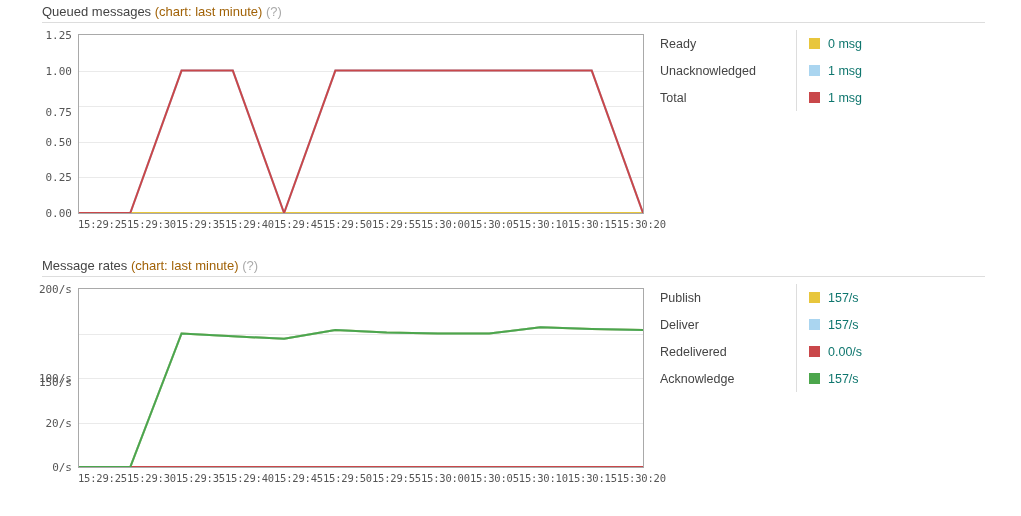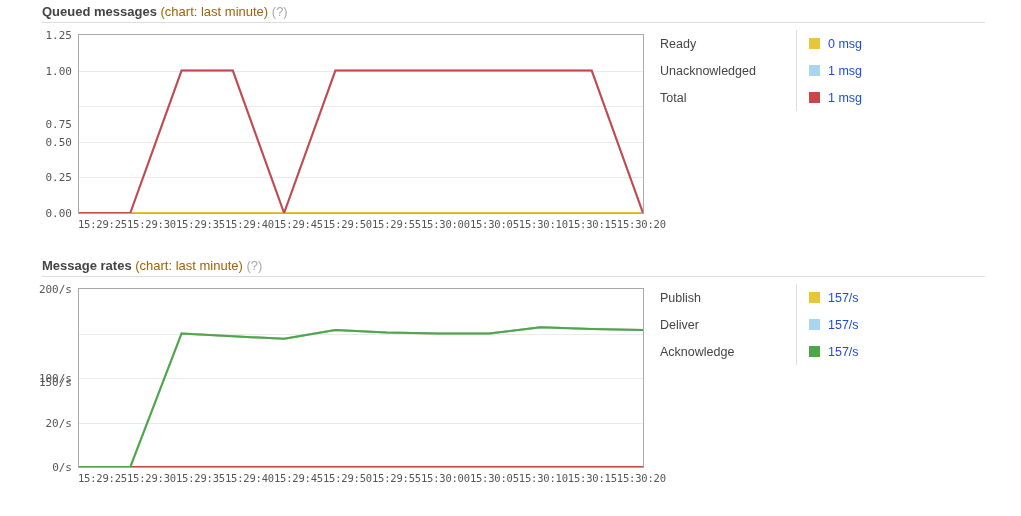--- a/index.html
+++ b/index.html
@@ -26,21 +26,21 @@
 
   .section-title {
     position: absolute;
     left: 42px;
     top: 4px;
     font-size: 13px;
     white-space: nowrap;
     color: #444444;
   }
   .section-title .main {
-    font-weight: bold;
+    font-weight: normal;
     color: #444444;
     margin-top: 48px;
   }
   .section-title .sub {
     color: #a16207;
   }
   .section-title .help {
     color: #aaaaaa;
   }
   .title-rule {
@@ -144,21 +144,21 @@
     margin: 0;
   }
   .legend-swatch {
     width: 11px;
     height: 11px;
     margin-left: 12px;
     flex: 0 0 auto;
   }
   .legend-value {
     font-size: 12.5px;
-    color: #1d4ed8;
+    color: #0f766e;
     padding-left: 8px;
     white-space: nowrap;
   }
 </style>
 </head>
 <body>
 
 <div class="chart-section" id="section-queued">
 
   <div class="section-title">
@@ -166,21 +166,21 @@
     <span class="sub">(chart: last minute)</span>
     <span class="help">(?)</span>
   </div>
   <div class="title-rule"></div>
 
   <div class="plot-wrap">
     <div class="ytick-col" id="yticks-0">
         <div class="ytick" style="top: 179px;">0.00</div>
         <div class="ytick" style="top: 143.4px;">0.25</div>
         <div class="ytick" style="top: 107.8px;">0.50</div>
-        <div class="ytick" style="top: 90px;">0.75</div>
+        <div class="ytick" style="top: 78px;">0.75</div>
         <div class="ytick" style="top: 36.6px;">1.00</div>
         <div class="ytick" style="top: 1px;">1.25</div>
       </div>
     <div class="plot-box" id="plot-0">
         <div class="gridline" style="top: 142.4px;"></div>
         <div class="gridline" style="top: 106.8px;"></div>
         <div class="gridline" style="top: 71.2px;"></div>
         <div class="gridline" style="top: 35.6px;"></div>
         <svg class="series" width="564" height="178">
           <polyline points="0.00,178.00 51.27,178.00 102.55,178.00 153.82,178.00 205.09,178.00 256.36,178.00 307.64,178.00 358.91,178.00 410.18,178.00 461.45,178.00 512.73,178.00 564.00,178.00" fill="none" stroke="#e8c63c" stroke-width="2" stroke-linejoin="miter"></polyline>
@@ -277,19 +277,25 @@
         <div class="legend-swatch" style="background: rgb(232, 198, 60);"></div>
         <div class="legend-value">157/s</div>
       </div>
       <div class="legend-row">
         <div class="legend-label">Deliver</div>
         <div class="legend-divider"></div>
         <div class="legend-swatch" style="background: rgb(170, 213, 240);"></div>
         <div class="legend-value">157/s</div>
       </div>
       <div class="legend-row">
+        <div class="legend-label">Redelivered</div>
+        <div class="legend-divider"></div>
+        <div class="legend-swatch" style="background: rgb(201, 71, 74);"></div>
+        <div class="legend-value">0.00/s</div>
+      </div>
+      <div class="legend-row">
         <div class="legend-label">Acknowledge</div>
         <div class="legend-divider"></div>
         <div class="legend-swatch" style="background: rgb(76, 166, 76);"></div>
         <div class="legend-value">157/s</div>
       </div>
     </div>
 </div>
 
 </body></html>

